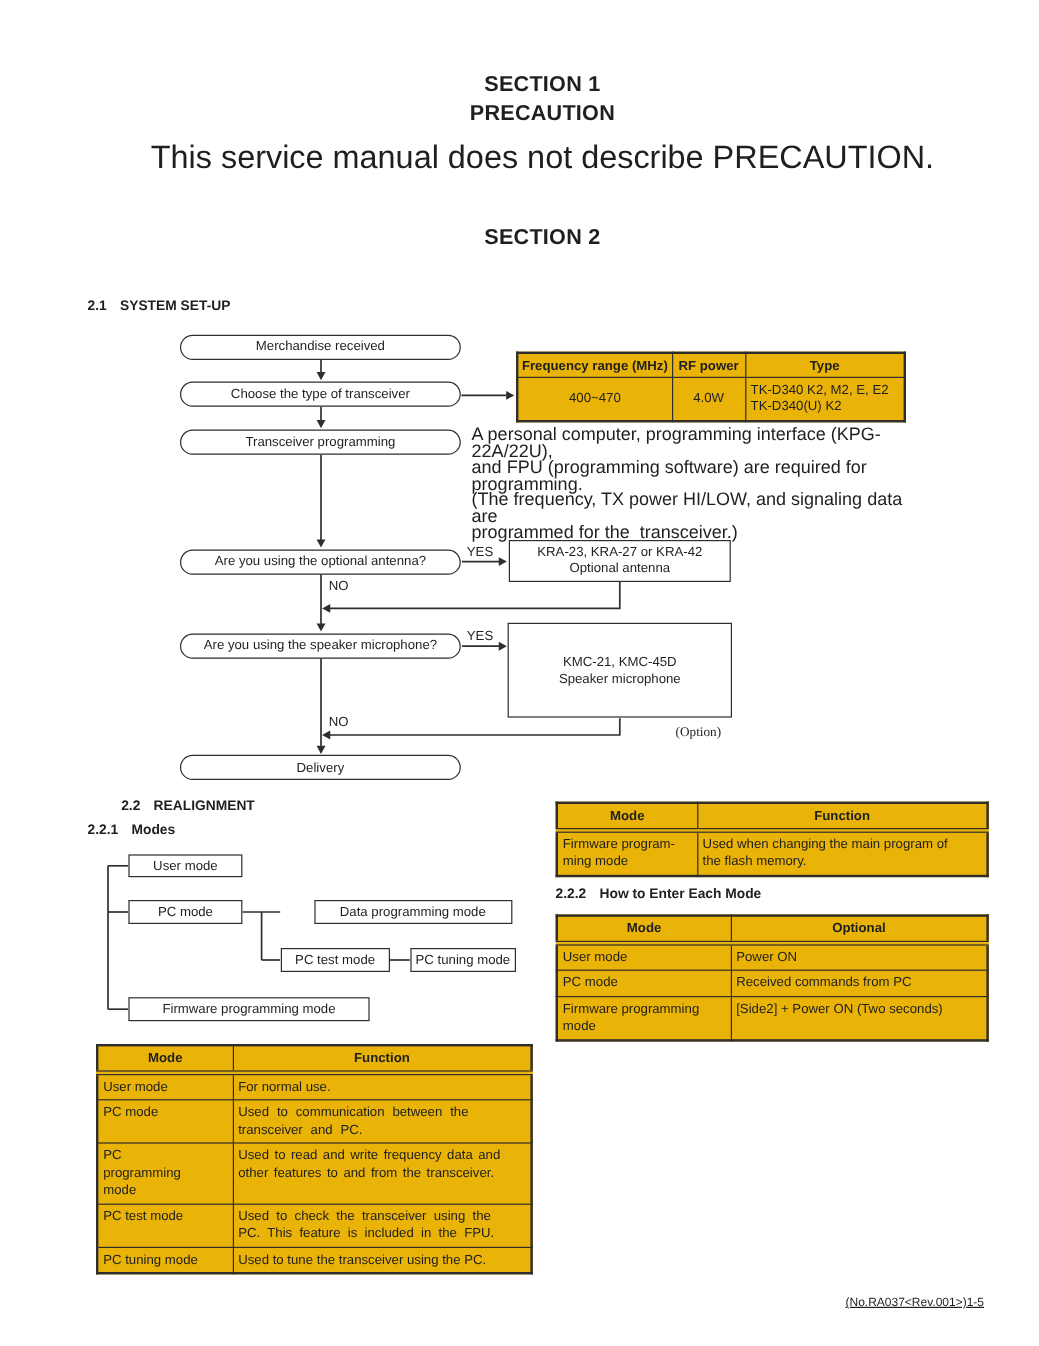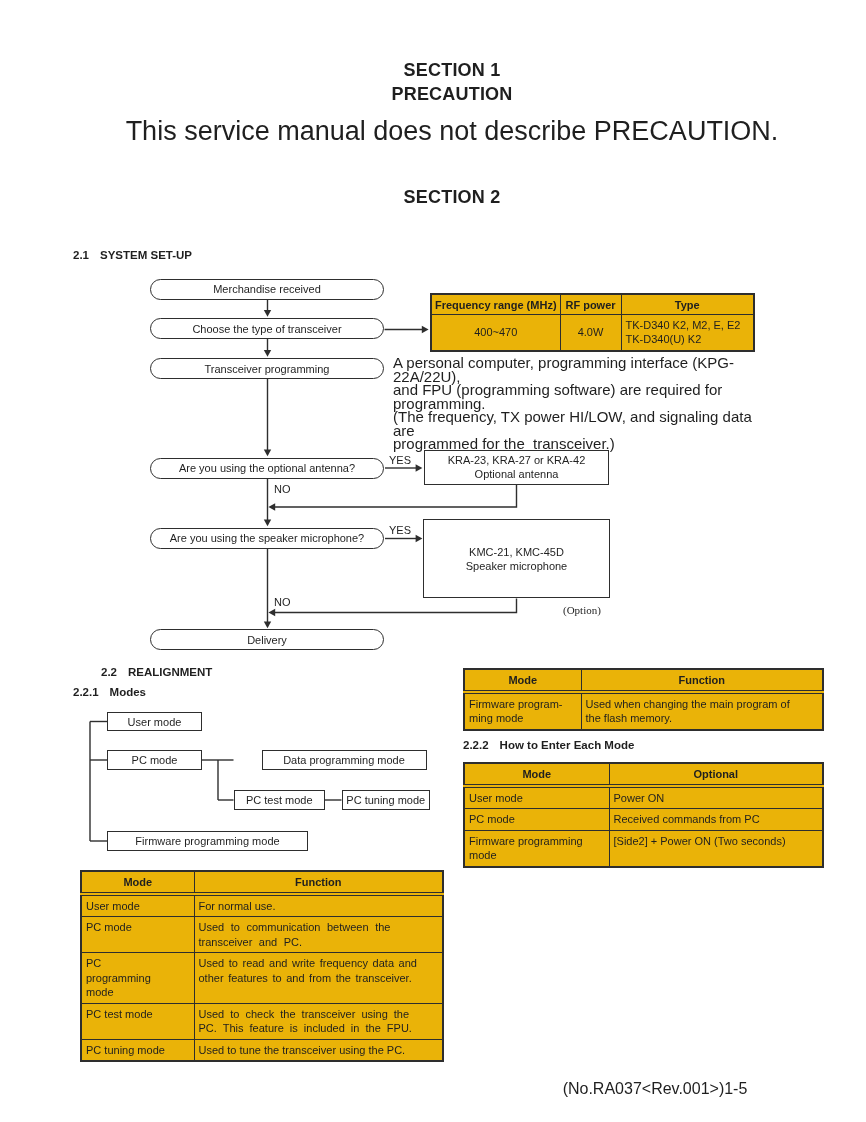--- a/index.html
+++ b/index.html
@@ -50,21 +50,21 @@
   table.freq td:last-child { text-align:left; }
   table.freq th { padding:3.5px 2px; }
   table.tA tbody td { height:34px; }
   table.tB tbody tr:last-child td { height:36px; }
   
   table.tModes tbody tr:nth-child(2) td:nth-child(2) { word-spacing:3.5px; }
   table.tModes tbody tr:nth-child(3) td:nth-child(1) { word-spacing:22px; }
   table.tModes tbody tr:nth-child(3) td:nth-child(2) { word-spacing:1.5px; }
   table.tModes tbody tr:nth-child(4) td:nth-child(2) { word-spacing:3px; }
 
-  .footer { font-size:16px; text-align:center; width:330px; }
+  .footer { font-size:10px; text-align:right; width:330px;text-decoration:underline; }
 </style>
 </head>
 <body>
 
 <div class="page">
 
   <svg class="wires" width="866" height="1122" viewBox="0 0 866 1122">
     <g stroke="#2e2e2e" stroke-width="1.4" fill="none">
       <line x1="267.5" y1="299" x2="267.5" y2="311"></line>
       <line x1="267.5" y1="339" x2="267.5" y2="351"></line>

